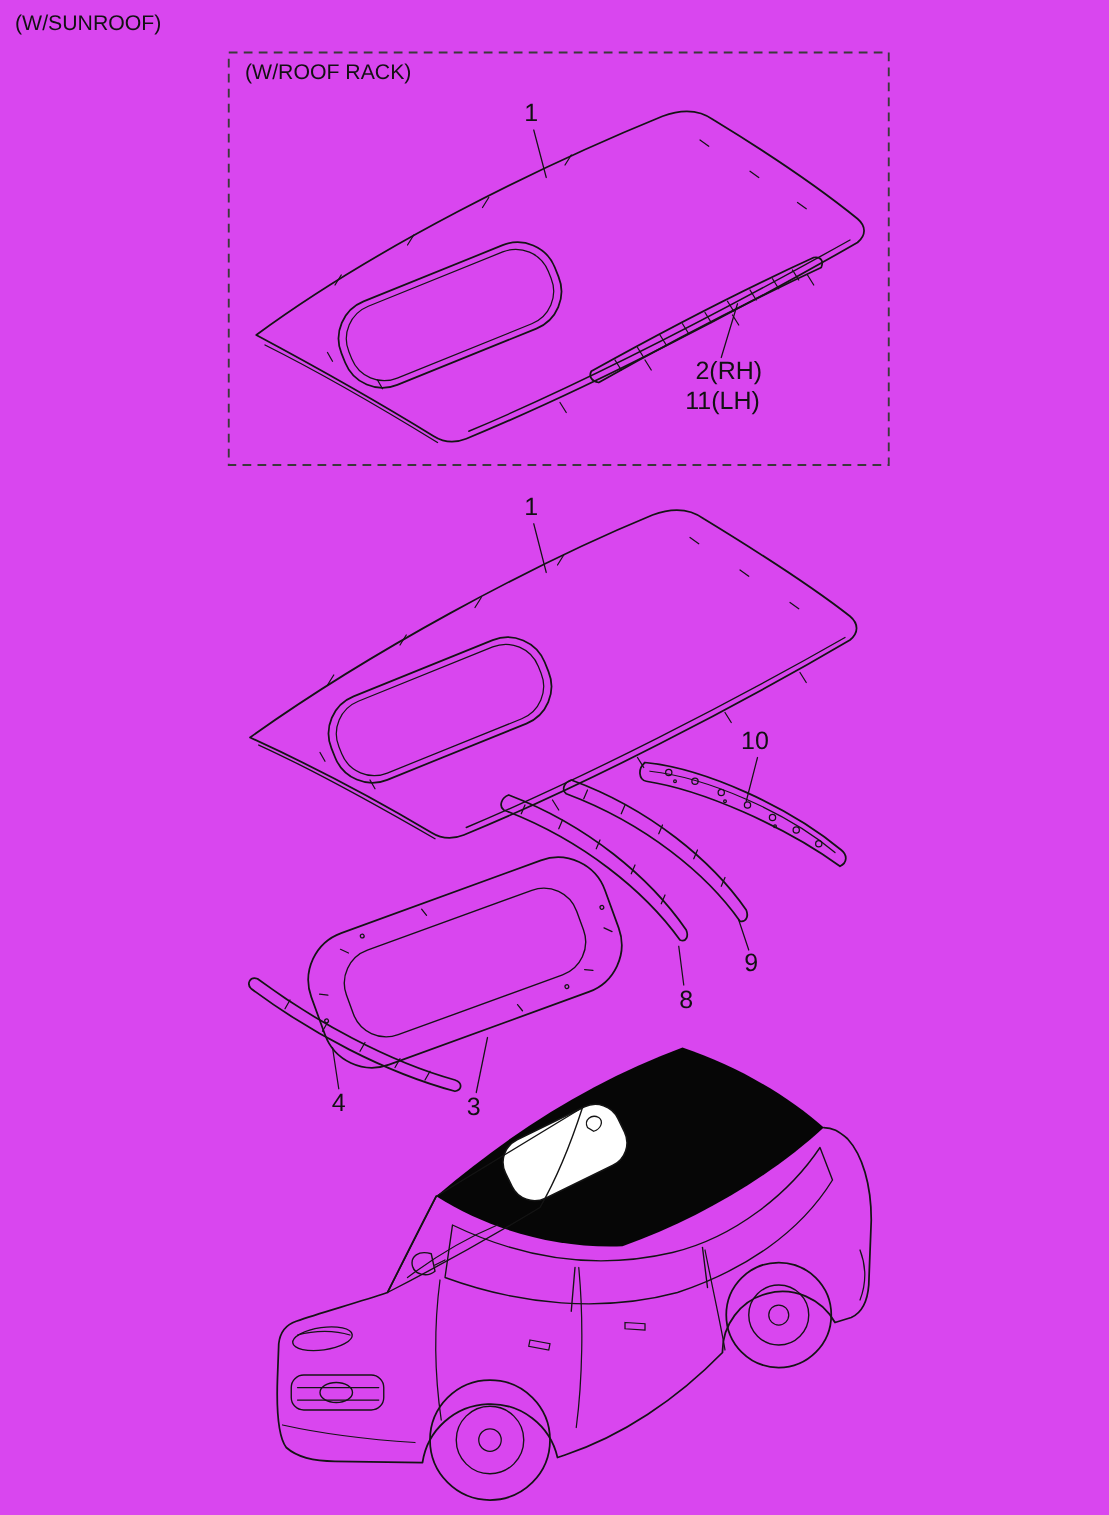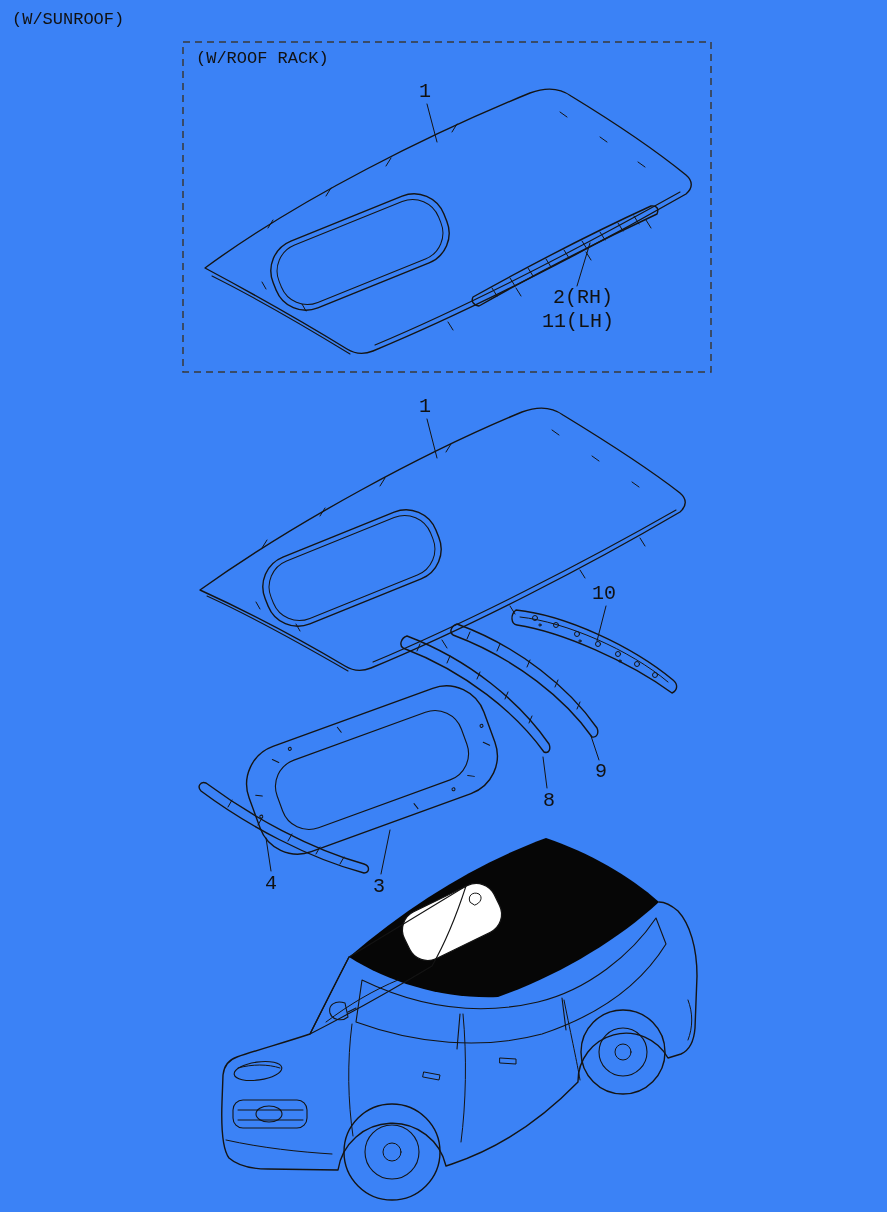--- a/index.html
+++ b/index.html
@@ -1,17 +1,17 @@
 <!DOCTYPE html>
 <html><head>
 <meta charset="utf-8">
 <style>
   html,body{margin:0;padding:0;background:#ffffff}
-  .canvas{position:relative;width:887px;height:1212px;background:#3b82f6;
-          font-family:Liberation Mono, monospace;overflow:hidden}
+  .canvas{position:relative;width:887px;height:1212px;background:#d946ef;
+          font-family:Liberation Sans, sans-serif;overflow:hidden}
   svg{display:block}
   .ln{fill:none;stroke:#141414;stroke-width:1.4;stroke-linecap:round;stroke-linejoin:round}
   .ln2{fill:none;stroke:#141414;stroke-width:1.1;stroke-linecap:round;stroke-linejoin:round}
   .thin{fill:none;stroke:#141414;stroke-width:1;stroke-linecap:round}
   .dashed{fill:none;stroke:#3a3a3a;stroke-width:1.5;stroke-dasharray:7 5}
   .blackout{fill:#060606;stroke:none}
   .cutout{fill:#ffffff;stroke:#141414;stroke-width:1.3}
   text{fill:#111111;stroke:none}
   .hdr{font-size:17px}
   .num{font-size:20px;text-anchor:middle}

